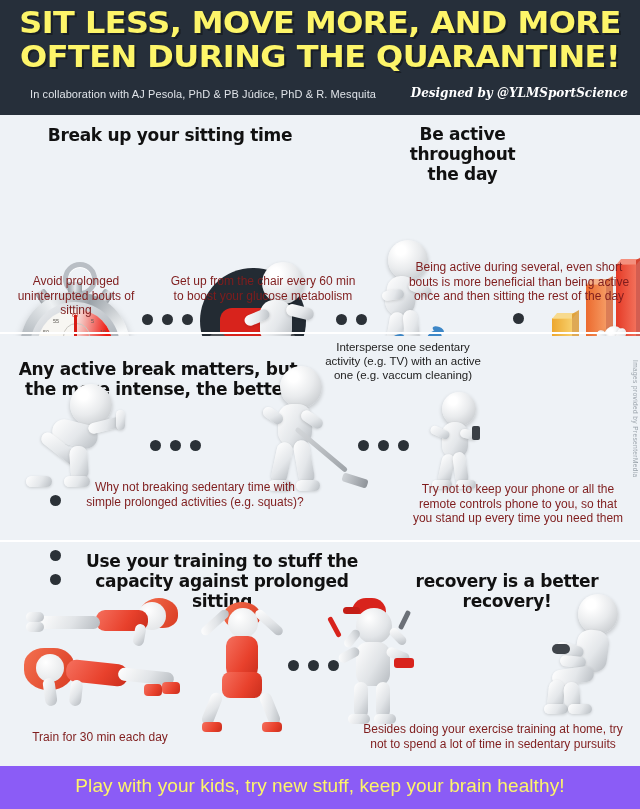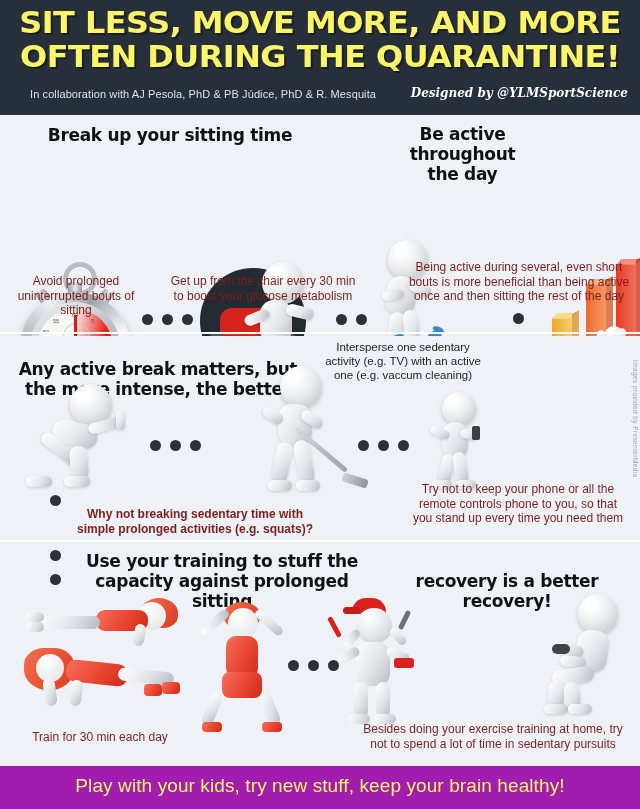--- a/index.html
+++ b/index.html
@@ -143,21 +143,21 @@
     border-left:10px solid transparent;border-right:22px solid transparent;border-top:22px solid #1d66c4;}
   .cap-red{position:absolute;left:352px;top:600px;width:34px;height:16px;background:#d8231c;border-radius:14px 14px 2px 2px;}
   .cap-red:after{content:"";position:absolute;left:-9px;top:9px;width:17px;height:7px;background:#c41d16;border-radius:6px;}
 
   
   .redpart{position:absolute;border-radius:7px;background:linear-gradient(120deg,#f5705e,#e8412c 60%,#c92d1c);}
   .greypart{position:absolute;border-radius:7px;background:linear-gradient(120deg,#ffffff,#e1e4e7 55%,#b5babf);}
   .hair{position:absolute;background:linear-gradient(120deg,#f4704f,#d93b22);border-radius:50% 50% 40% 40%;}
 
   
-  .footer{position:absolute;left:0;top:766px;width:640px;height:43px;background:#a21caf;}
+  .footer{position:absolute;left:0;top:766px;width:640px;height:43px;background:#8b5cf6;}
   .footer .ftxt{position:absolute;left:0;top:9px;width:640px;text-align:center;
     color:#fdf569;font-size:19px;letter-spacing:.1px;}
 
   .sidecredit{
     position:absolute;right:1px;top:360px;
     font-size:6.5px;color:#9aa3ab;
     writing-mode:vertical-rl;letter-spacing:.4px;
   }
 </style>
 </head>
@@ -284,21 +284,21 @@
         <div class="part" style="left:6px;top:38px;width:8px;height:20px;"></div>
         <div class="part" style="left:18px;top:38px;width:8px;height:20px;"></div>
       </div>
     </div>
 
     <div class="cap" style="position:absolute;left:6px;top:158px;width:140px;">
       <span>Avoid prolonged</span><br>
       <span>uninterrupted bouts of sitting</span>
     </div>
     <div class="cap" style="position:absolute;left:163px;top:158px;width:200px;">
-      <span>Get up from the chair every 30 min</span><br>
+      <span>Get up from the chair every 60 min</span><br>
       <span>to boost your glucose metabolism</span>
     </div>
     <div class="cap" style="position:absolute;left:398px;top:144px;width:242px;">
       <span>Being active during several, even short</span><br>
       <span>bouts is more beneficial than being active</span><br>
       <span>once and then sitting the rest of the day</span>
     </div>
     <div class="dot-single" style="position:absolute;left:513px;top:197px;"></div>
   </div>
   <div class="divider" style="top:332px;"></div>
@@ -369,21 +369,21 @@
     <div class="bubble"></div>
     <div class="phone">
       <div class="body">
           <div class="cam"></div>
           <div class="screen"></div>
           <div class="home"></div>
         </div>
     </div>
 
     <div class="dot-single" style="position:absolute;left:50px;top:159px;"></div>
-    <div class="cap" style="position:absolute;left:70px;top:171px;width:250px;text-align:center;font-weight:bold;">
+    <div class="cap" style="position:absolute;left:70px;top:144px;width:250px;text-align:center;">
       <span>Why not breaking sedentary time with</span><br>
       <span>simple prolonged activities (e.g. squats)?</span>
     </div>
     <div class="cap" style="position:absolute;left:396px;top:146px;width:244px;">
       <span>Try not to keep your phone or all the</span><br>
       <span>remote controls phone to you, so that</span><br>
       <span>you stand up every time you need them</span>
     </div>
   </div>
   <div class="divider" style="top:540px;"></div>

